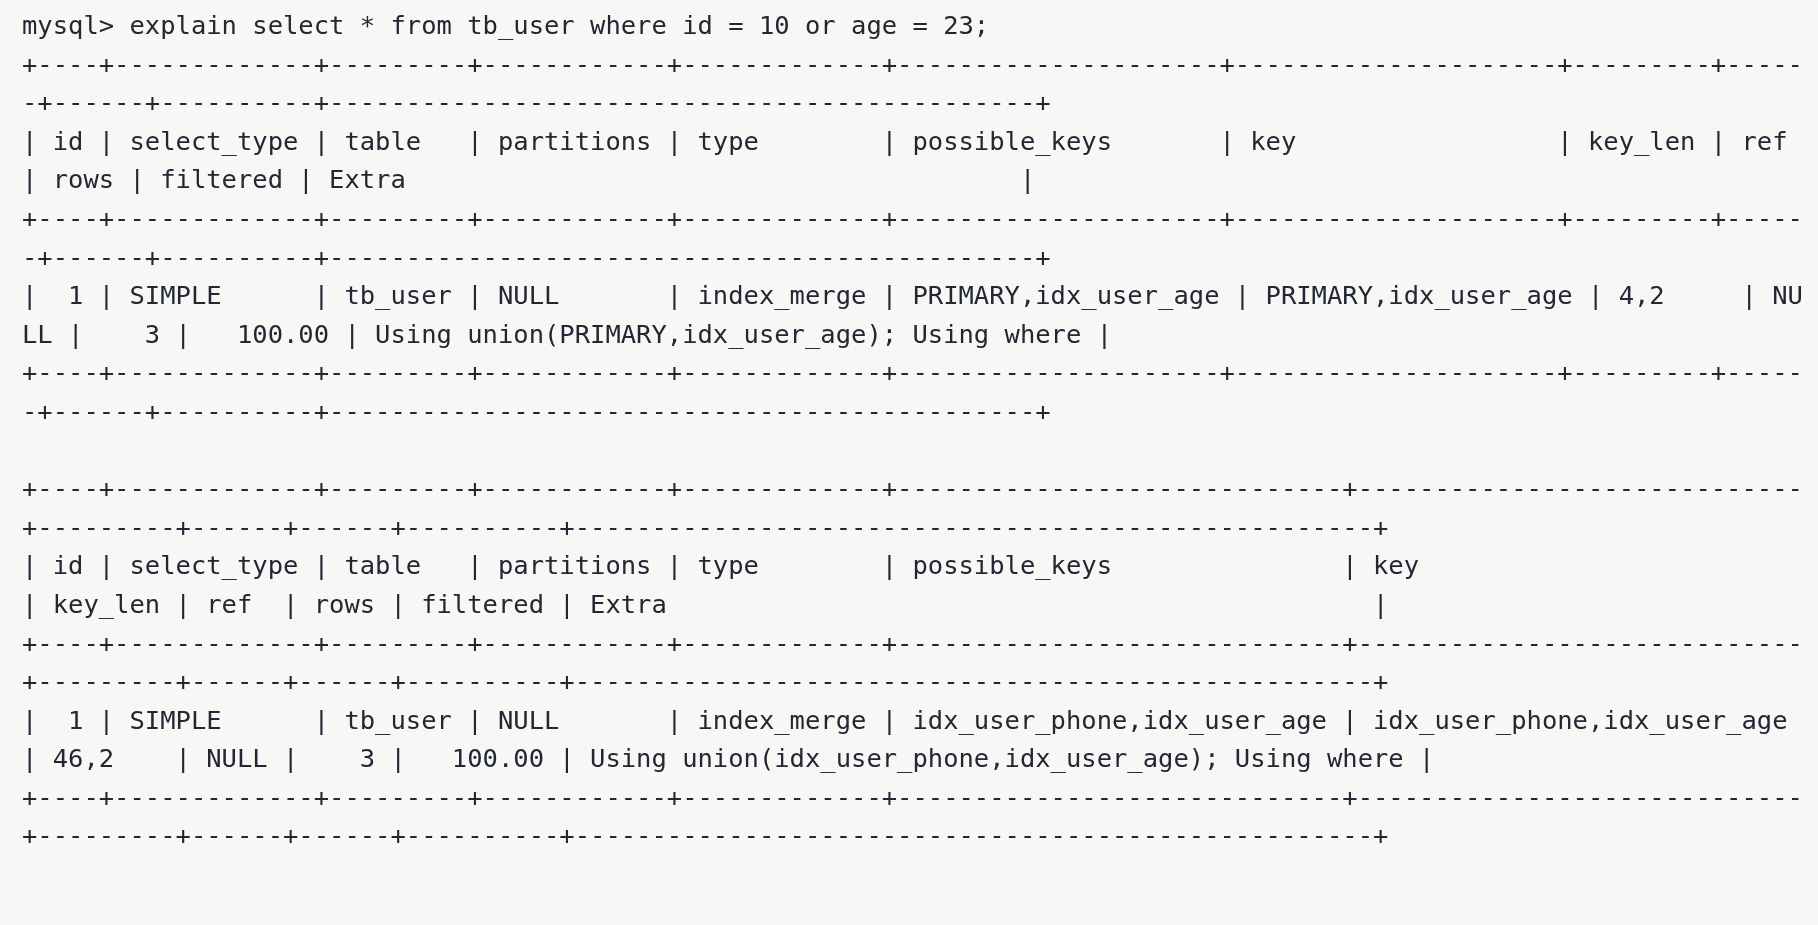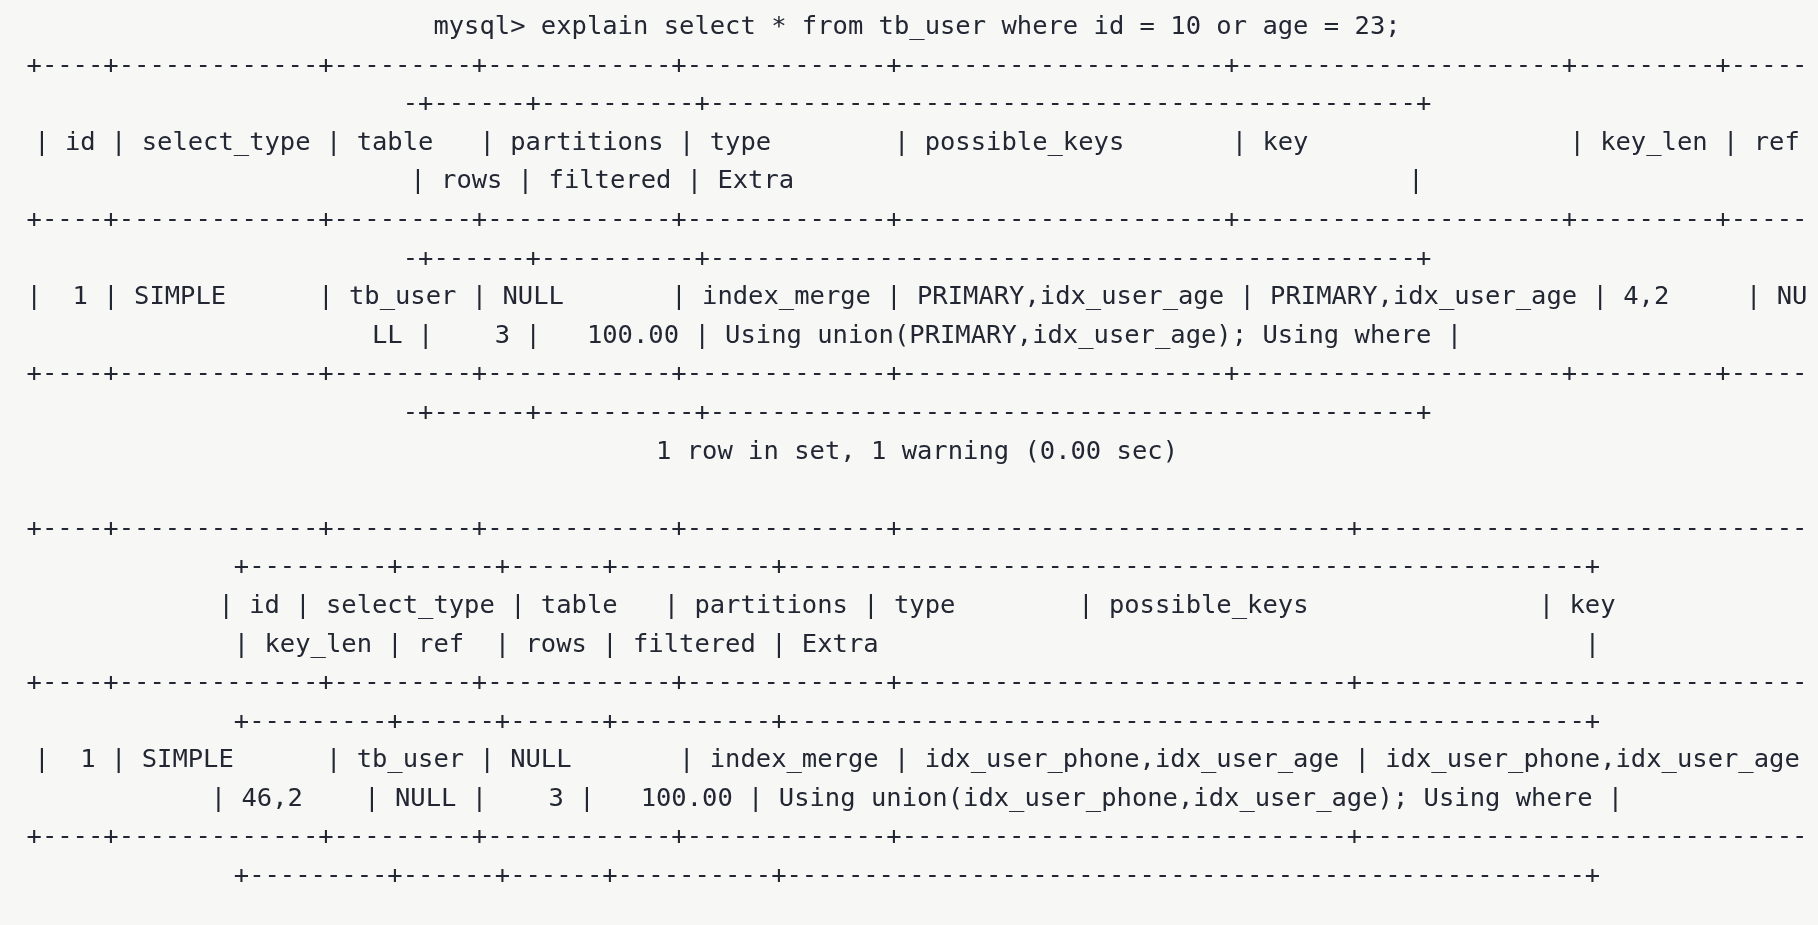--- a/index.html
+++ b/index.html
@@ -28,39 +28,37 @@
     font-size: 25.5px;
     line-height: 38.6px;
     letter-spacing: 0px;
     white-space: pre-wrap;
     word-break: break-all;
     overflow-wrap: anywhere;
     width: 1790px;
     margin: 0;
     padding: 0;
     color: #222733;
-    text-align: center;
   }
   .tline.blank {
     white-space: pre;
   }
 </style>
 </head>
 <body>
 
 <div id="terminal">
 
   <div>
     <div class="tline">mysql&gt; explain select * from tb_user where id = 10 or age = 23;</div>
     <div class="tline">+----+-------------+---------+------------+-------------+---------------------+---------------------+---------+------+------+----------+----------------------------------------------+</div>
     <div class="tline">| id | select_type | table   | partitions | type        | possible_keys       | key                 | key_len | ref  | rows | filtered | Extra                                        |</div>
     <div class="tline">+----+-------------+---------+------------+-------------+---------------------+---------------------+---------+------+------+----------+----------------------------------------------+</div>
     <div class="tline">|  1 | SIMPLE      | tb_user | NULL       | index_merge | PRIMARY,idx_user_age | PRIMARY,idx_user_age | 4,2     | NULL |    3 |   100.00 | Using union(PRIMARY,idx_user_age); Using where |</div>
     <div class="tline">+----+-------------+---------+------------+-------------+---------------------+---------------------+---------+------+------+----------+----------------------------------------------+</div>
-    <div class="tline">1 row in set, 1 warning (0.00 sec)</div>
   </div>
 
   <div class="tline blank"> </div>
 
   <div>
     <div class="tline">+----+-------------+---------+------------+-------------+-----------------------------+-----------------------------+---------+------+------+----------+----------------------------------------------------+</div>
     <div class="tline">| id | select_type | table   | partitions | type        | possible_keys               | key                         | key_len | ref  | rows | filtered | Extra                                              |</div>
     <div class="tline">+----+-------------+---------+------------+-------------+-----------------------------+-----------------------------+---------+------+------+----------+----------------------------------------------------+</div>
     <div class="tline">|  1 | SIMPLE      | tb_user | NULL       | index_merge | idx_user_phone,idx_user_age | idx_user_phone,idx_user_age | 46,2    | NULL |    3 |   100.00 | Using union(idx_user_phone,idx_user_age); Using where |</div>
     <div class="tline">+----+-------------+---------+------------+-------------+-----------------------------+-----------------------------+---------+------+------+----------+----------------------------------------------------+</div>

